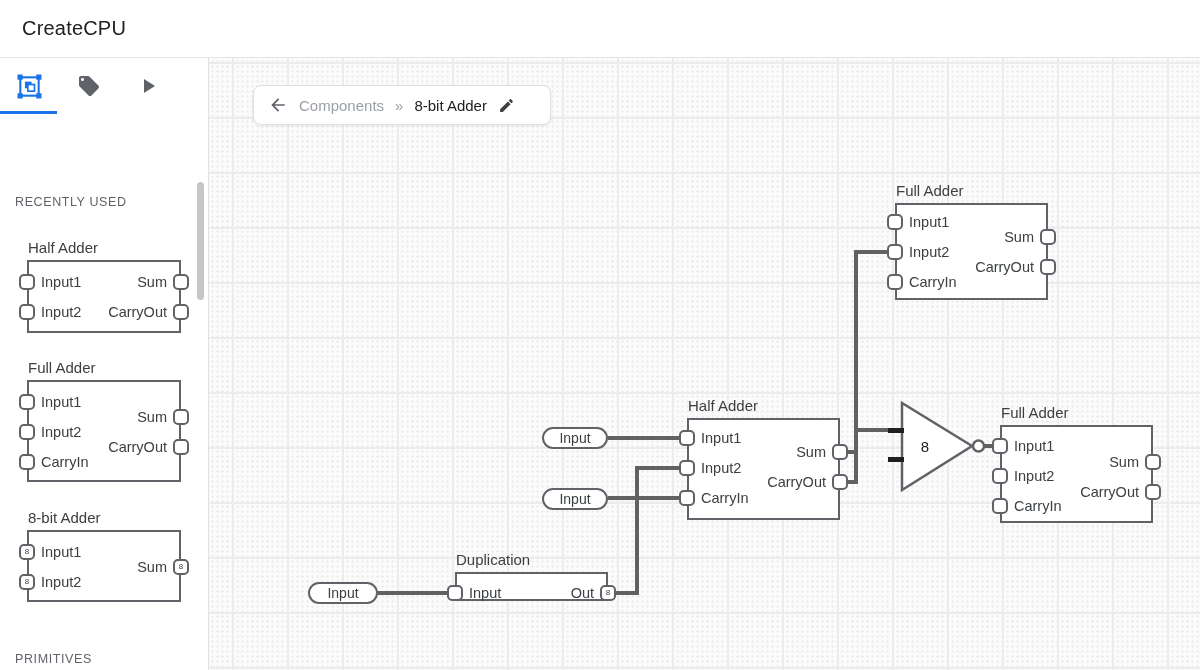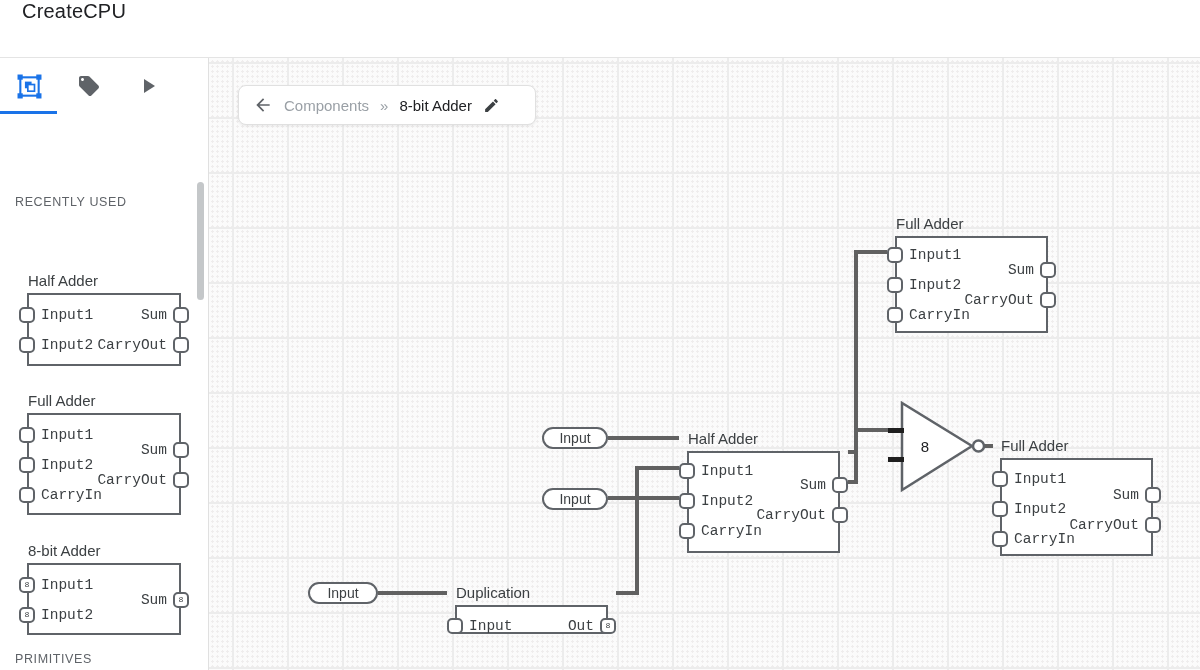--- a/index.html
+++ b/index.html
@@ -8,21 +8,21 @@
     width:1200px; height:670px; overflow:hidden;
     font-family:"Liberation Sans", sans-serif;
     background:#fff; color:#202124;
   }
   .app { display:flex; flex-direction:column; width:1200px; height:670px; }
 
   
   .header {
     height:58px; flex:0 0 58px; background:#fff;
     border-bottom:1px solid #e4e4e4;
-    display:flex; align-items:flex-start; padding-left:22px;
+    display:flex; align-items:center; padding-left:22px;
   }
   .header-title { font-size:20px; color:#202124; letter-spacing:.2px; }
 
   .main { flex:1; display:flex; min-height:0; }
 
   
   .sidebar {
     width:209px; flex:0 0 209px; background:#fff;
     border-right:1px solid #e0e0e0; position:relative; overflow:hidden;
   }
@@ -43,53 +43,53 @@
 
   .section-label {
     position:absolute; left:15px; font-size:12.5px; color:#5f6368; letter-spacing:.6px;
   }
   .scroll-thumb {
     position:absolute; left:197px; top:124px; width:7px; height:118px;
     background:#c4c7c9; border-radius:4px;
   }
 
   
-  .comp { position:absolute;margin-top:33px; }
+  .comp { position:absolute; }
   .comp-box {
     position:absolute; left:0; top:0; width:100%; height:100%;
     background:#fff; border:2px solid #5f6368;
   }
   .comp-title {
     position:absolute; top:-21px; left:1px; font-size:15px; color:#3c4043; white-space:nowrap;
   }
   .port {
     position:absolute; width:16px; height:16px; background:#fff;
     border:2px solid #5f6368; border-radius:5px;
     display:flex; align-items:center; justify-content:center;
     font-size:8px; color:#3c4043; line-height:1;
   }
   .plabel {
-    position:absolute; font-size:14.5px; line-height:16px; color:#3c4043; white-space:nowrap;font-family:Liberation Mono, monospace;
+    position:absolute; font-size:14.5px; line-height:16px; color:#3c4043; white-space:nowrap;
   }
   .plabel.left { left:14px; }
   .plabel.right { right:14px; }
 
   
   .canvas {
     position:relative; flex:1; overflow:hidden;
     background-color:#fbfbfb;
     background-image:
       linear-gradient(to right, #ececec 2px, transparent 2px),
       linear-gradient(to bottom, #ececec 2px, transparent 2px),
       radial-gradient(circle, #efeded 1px, transparent 1.4px);
     background-size:55px 55px, 55px 55px, 5px 5px;
     background-position:23px 0, 0 4px, 1px 1px;
   }
   .breadcrumb {
-    position:absolute; left:29px; top:27px; width:298px; height:40px;
+    position:absolute; left:44px; top:27px; width:298px; height:40px;
     background:#fff; border:1px solid #e0e0e0; border-radius:8px;
     box-shadow:0 1px 3px rgba(0,0,0,.08);
     display:flex; align-items:center; padding:0 14px; gap:11px;
   }
   .bc-parent { font-size:15px; color:#9aa0a6; }
   .bc-sep { font-size:15px; color:#9aa0a6; }
   .bc-current { font-size:15px; color:#202124; font-weight:500; }
 
   .input-node {
     position:absolute; height:22px; background:#fff;

